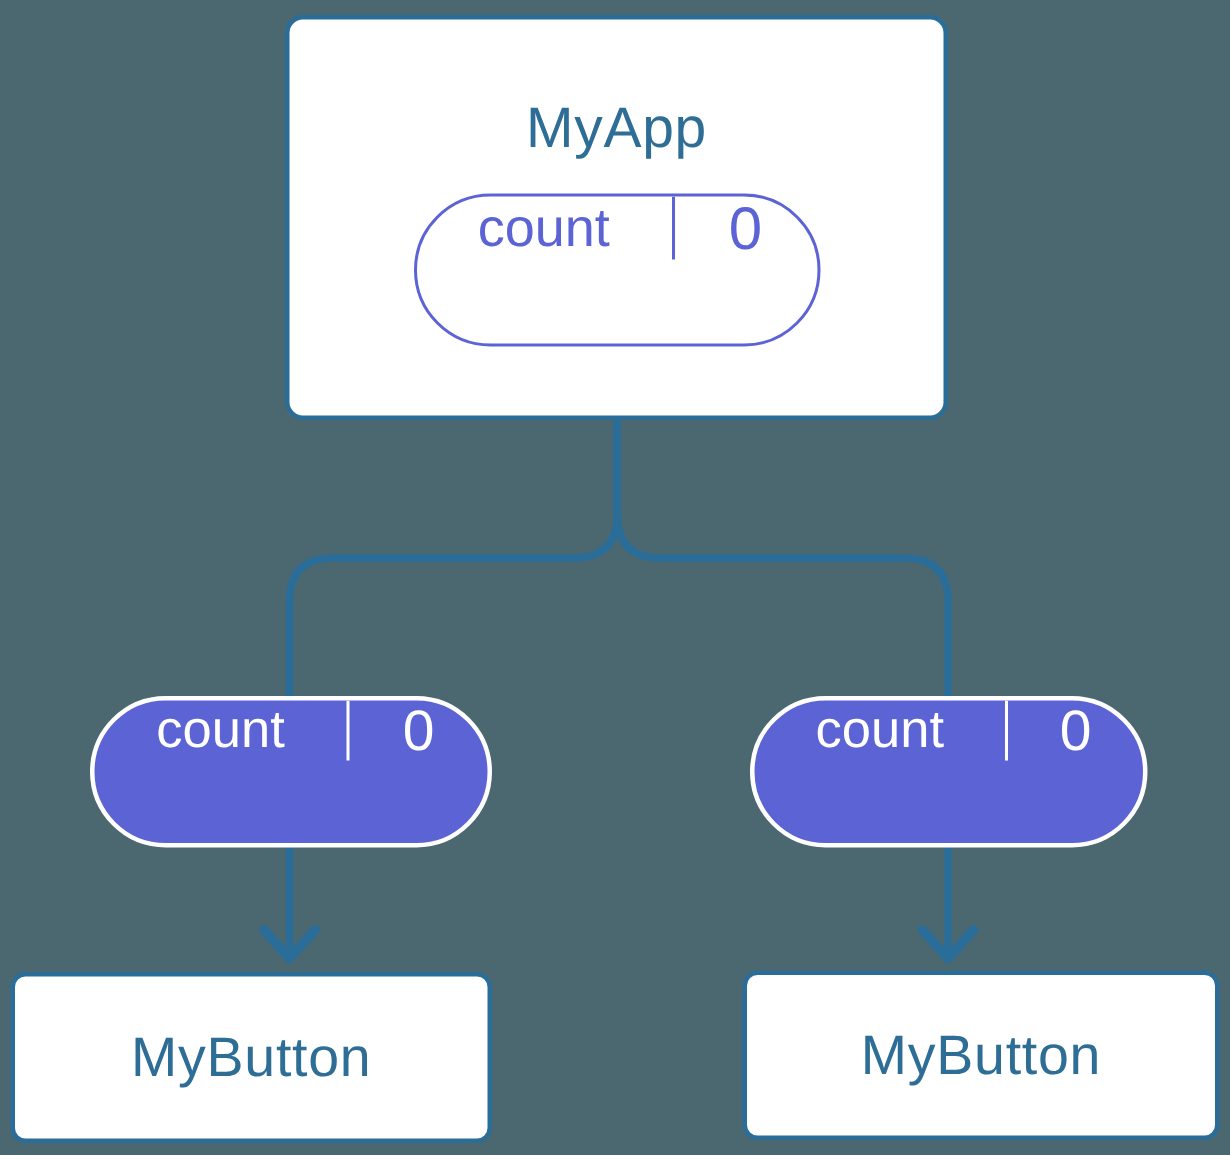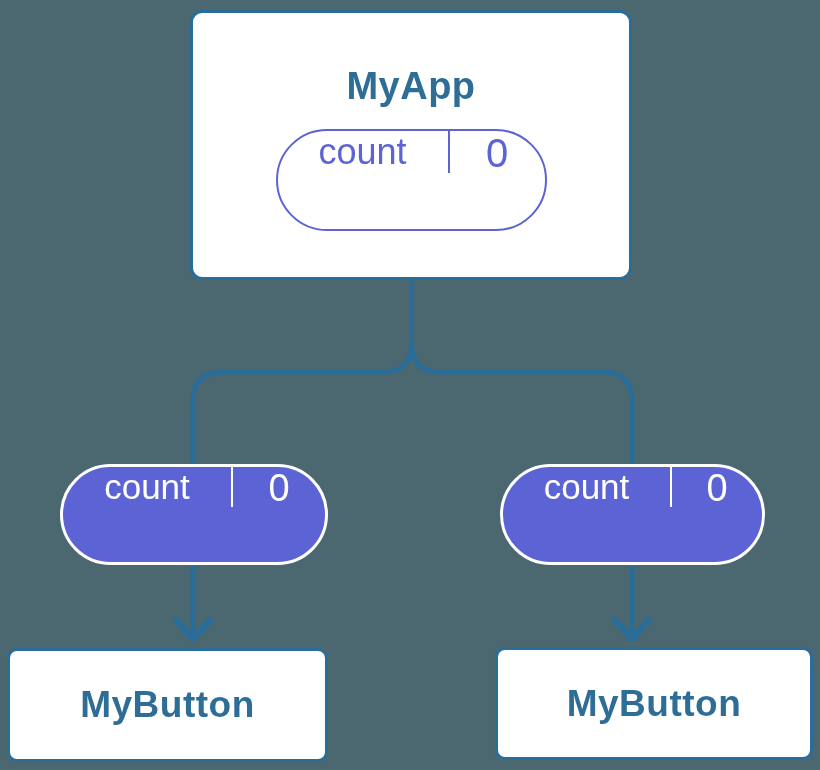--- a/index.html
+++ b/index.html
@@ -24,21 +24,21 @@
   .branch{stroke-width:5;}
   .arrowhead{stroke-width:6.5;stroke-linecap:round;stroke-linejoin:round;}
 
   .card{
     position:absolute;background:var(--card-bg);
     border:3px solid var(--line);border-radius:12px;
   }
   .card-root{left:190px;top:10px;width:442px;height:270px;
     display:flex;flex-direction:column;align-items:center;}
   .card-title{
-    color:var(--text-blue);font-size:38px;font-weight:700;
+    color:var(--text-blue);font-size:38px;font-weight:400;
     letter-spacing:.5px;
   }
   .card-root .card-title{margin-top:50px;line-height:46px;}
 
   .pill{
     display:flex;align-items:flex-start;overflow:hidden;border-radius:999px;
   }
   .pill-key,.pill-val{
     display:flex;align-items:center;justify-content:center;
     font-size:36px;

